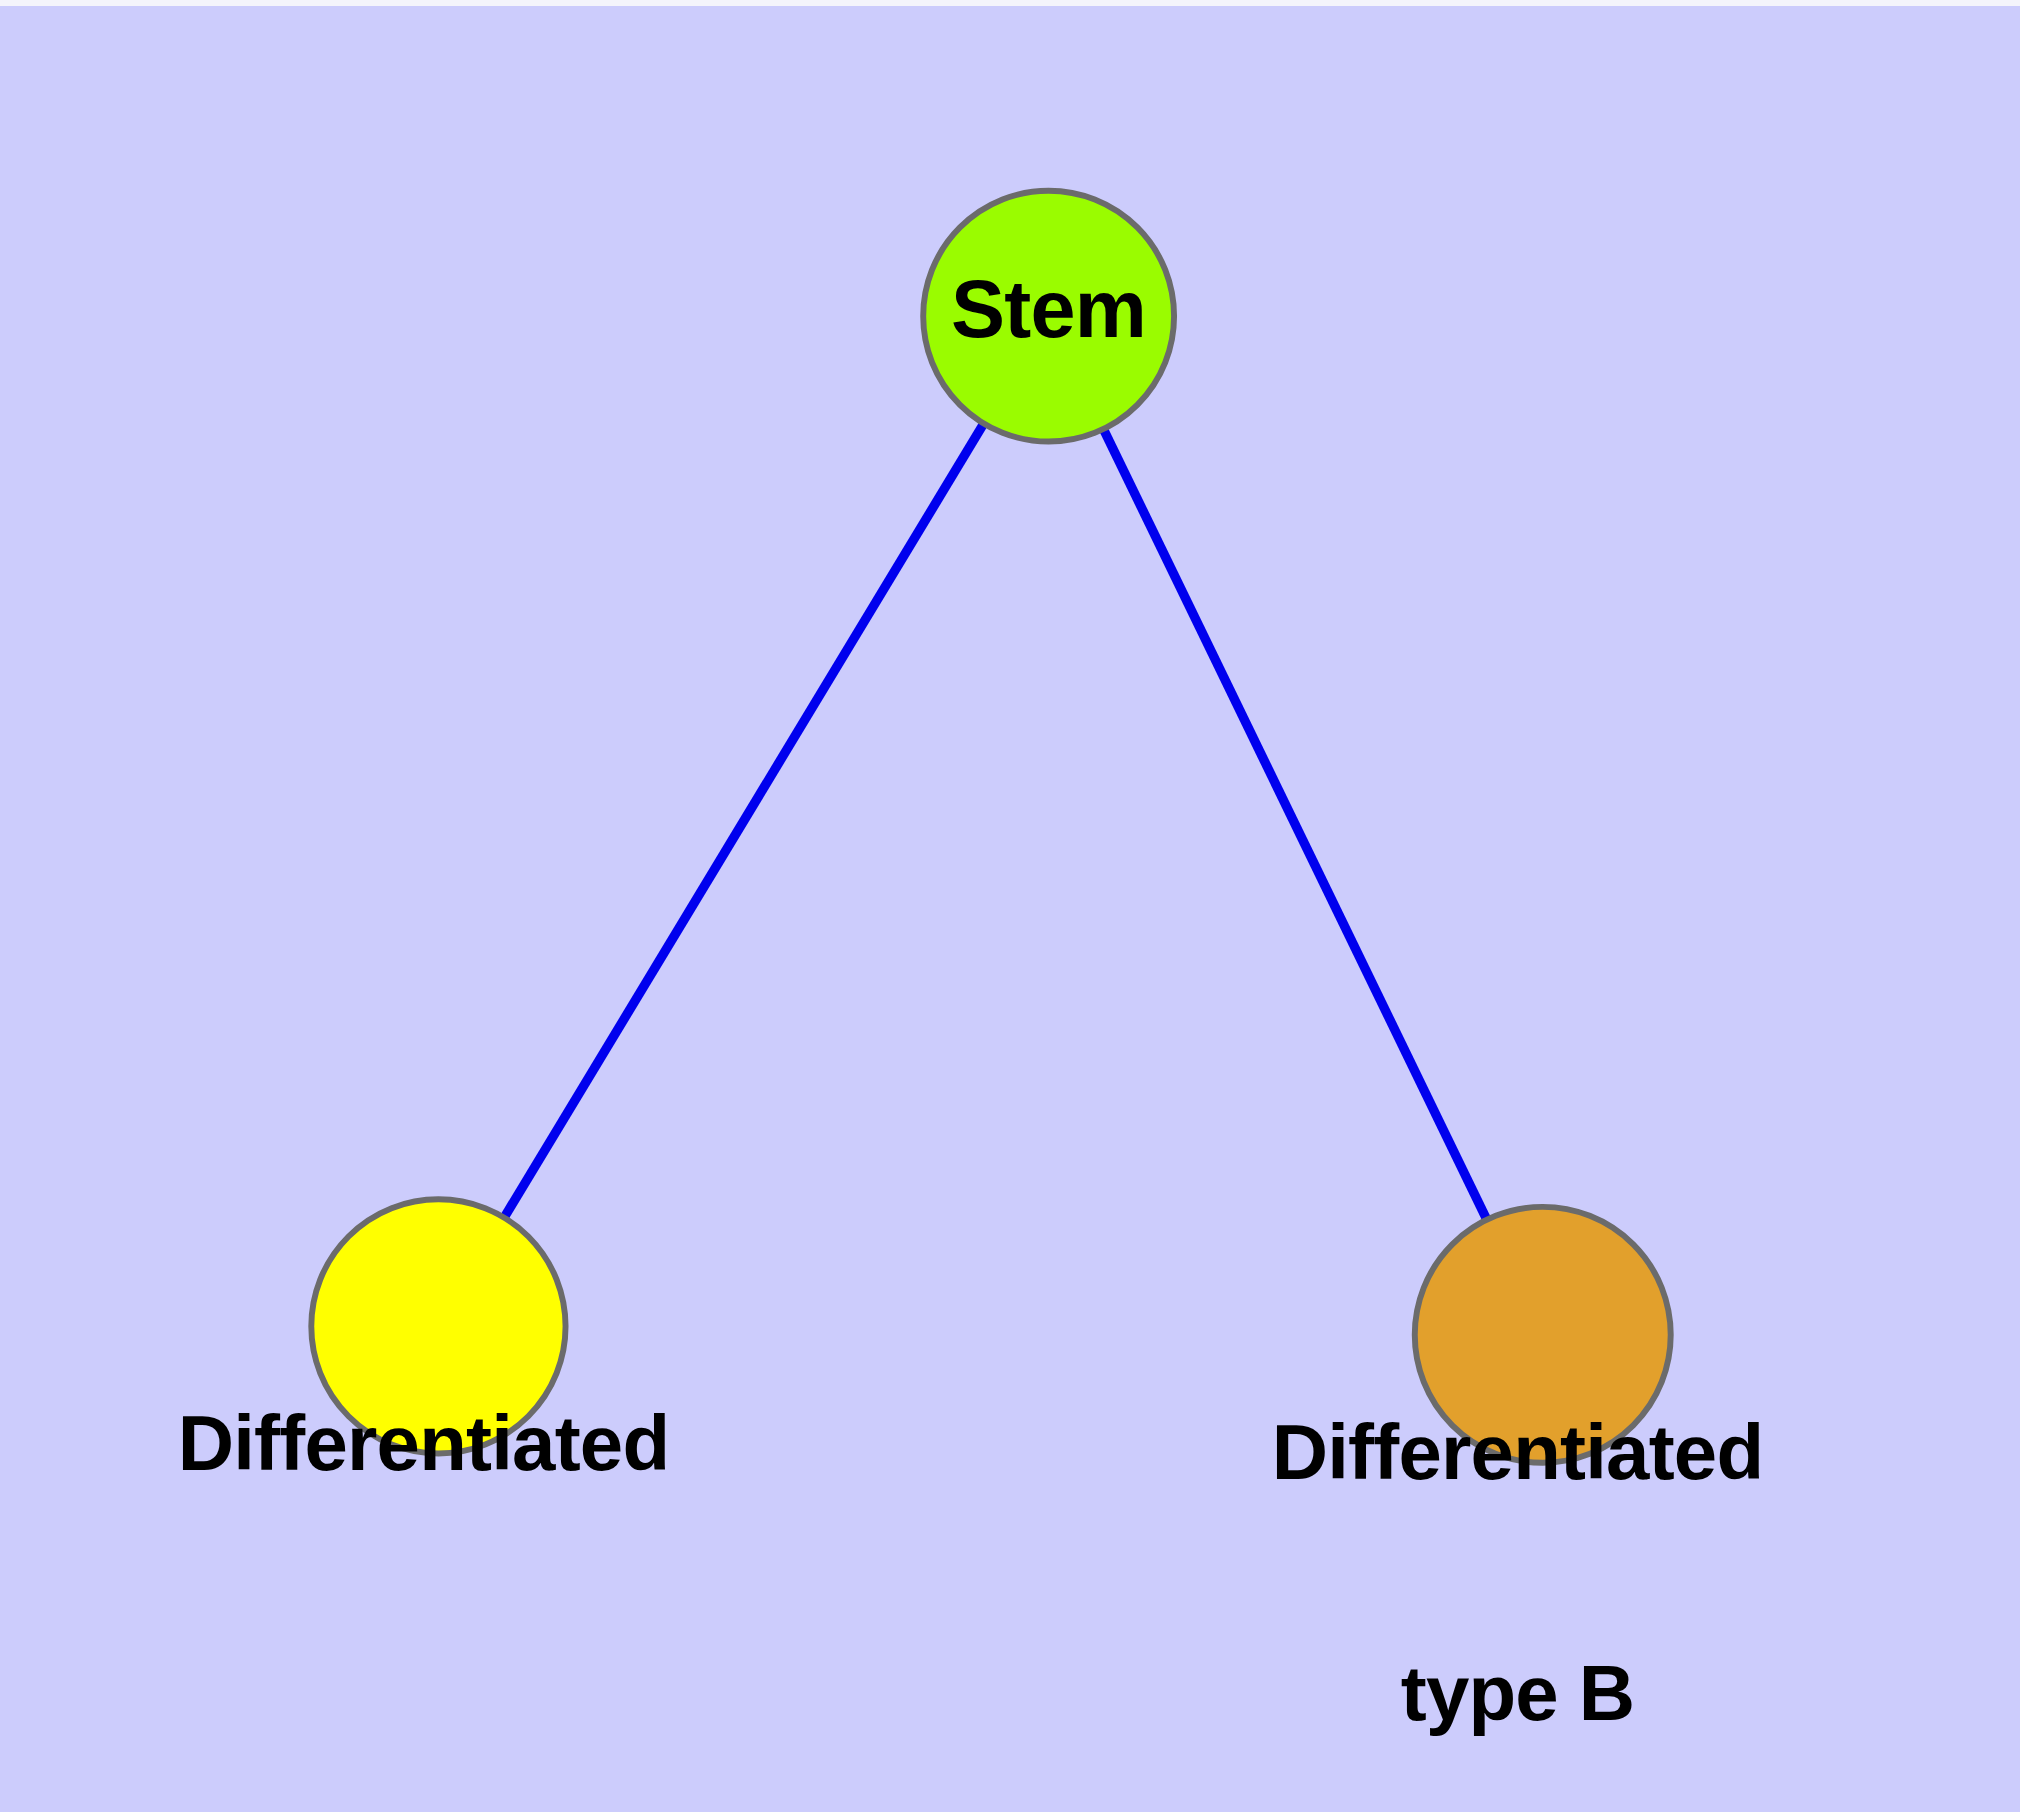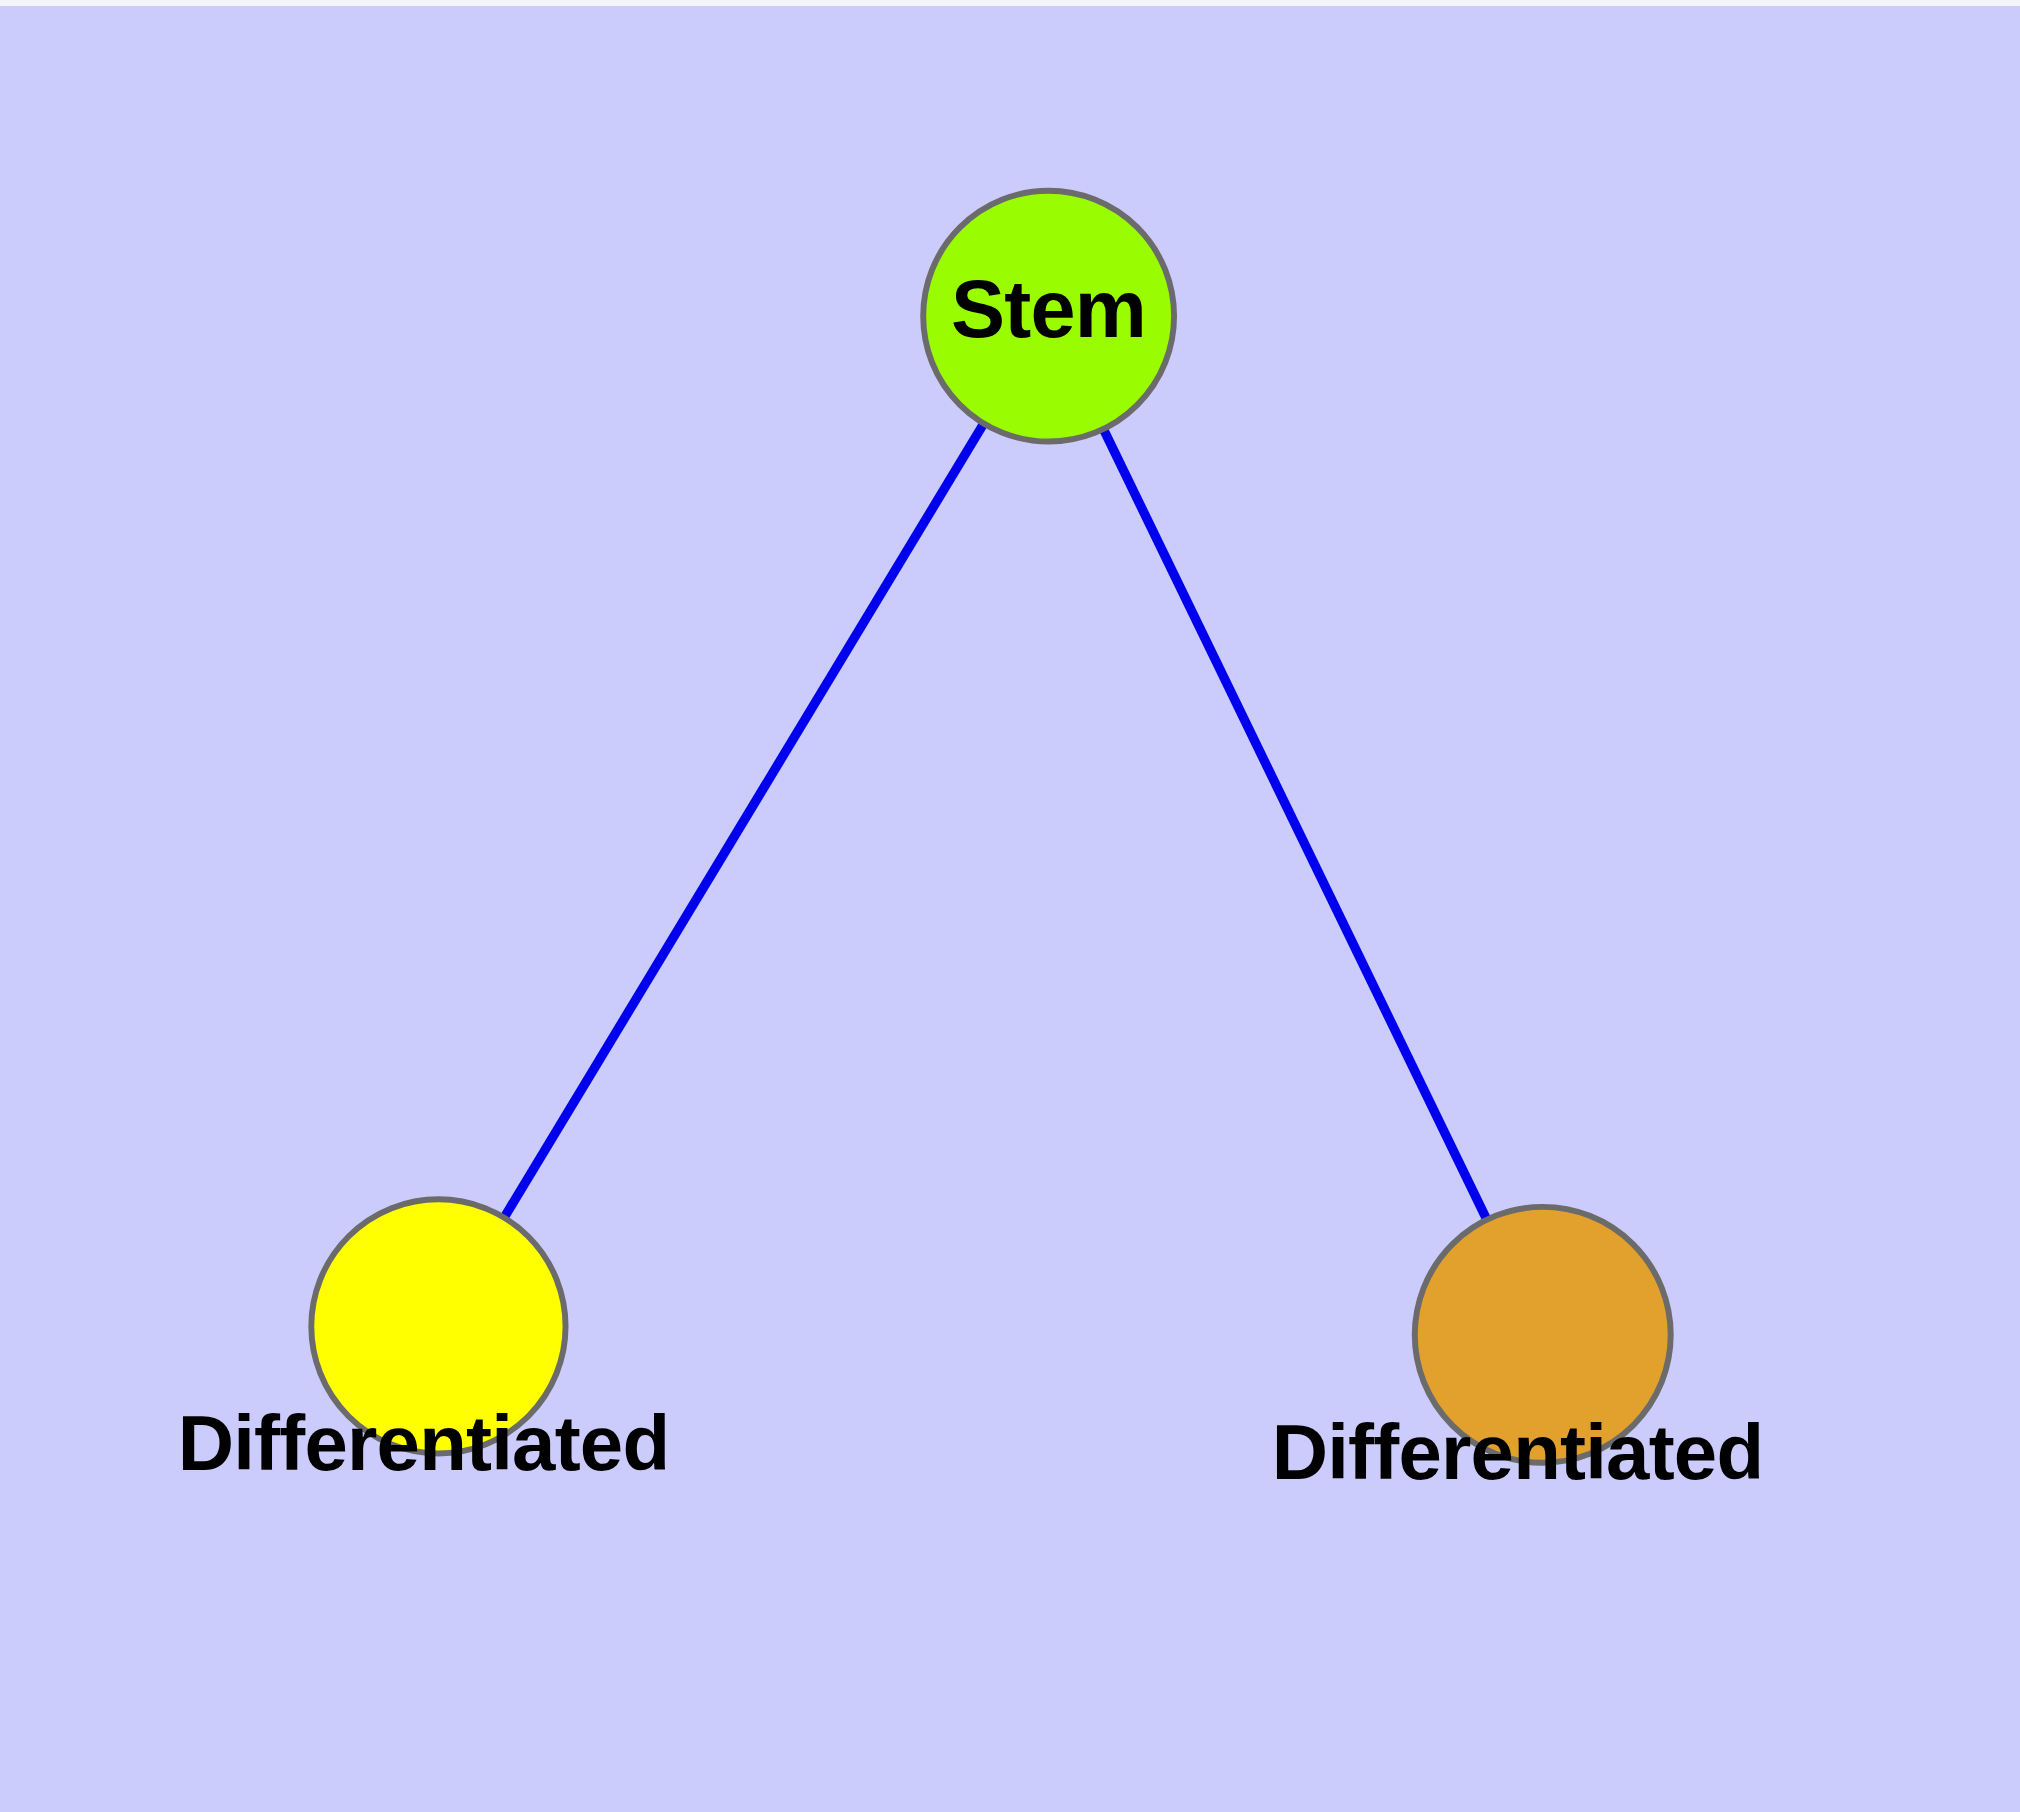--- a/index.html
+++ b/index.html
@@ -80,16 +80,17 @@
   </svg>
 
   <div class="node-label label-stem">Stem</div>
 
   <div class="node-label label-a">
     <div>Differentiated</div>
   </div>
 
   <div class="node-label label-b">
     <div>Differentiated</div>
+    <div>type B</div>
   </div>
 
 </div>
 
 
 </body></html>

